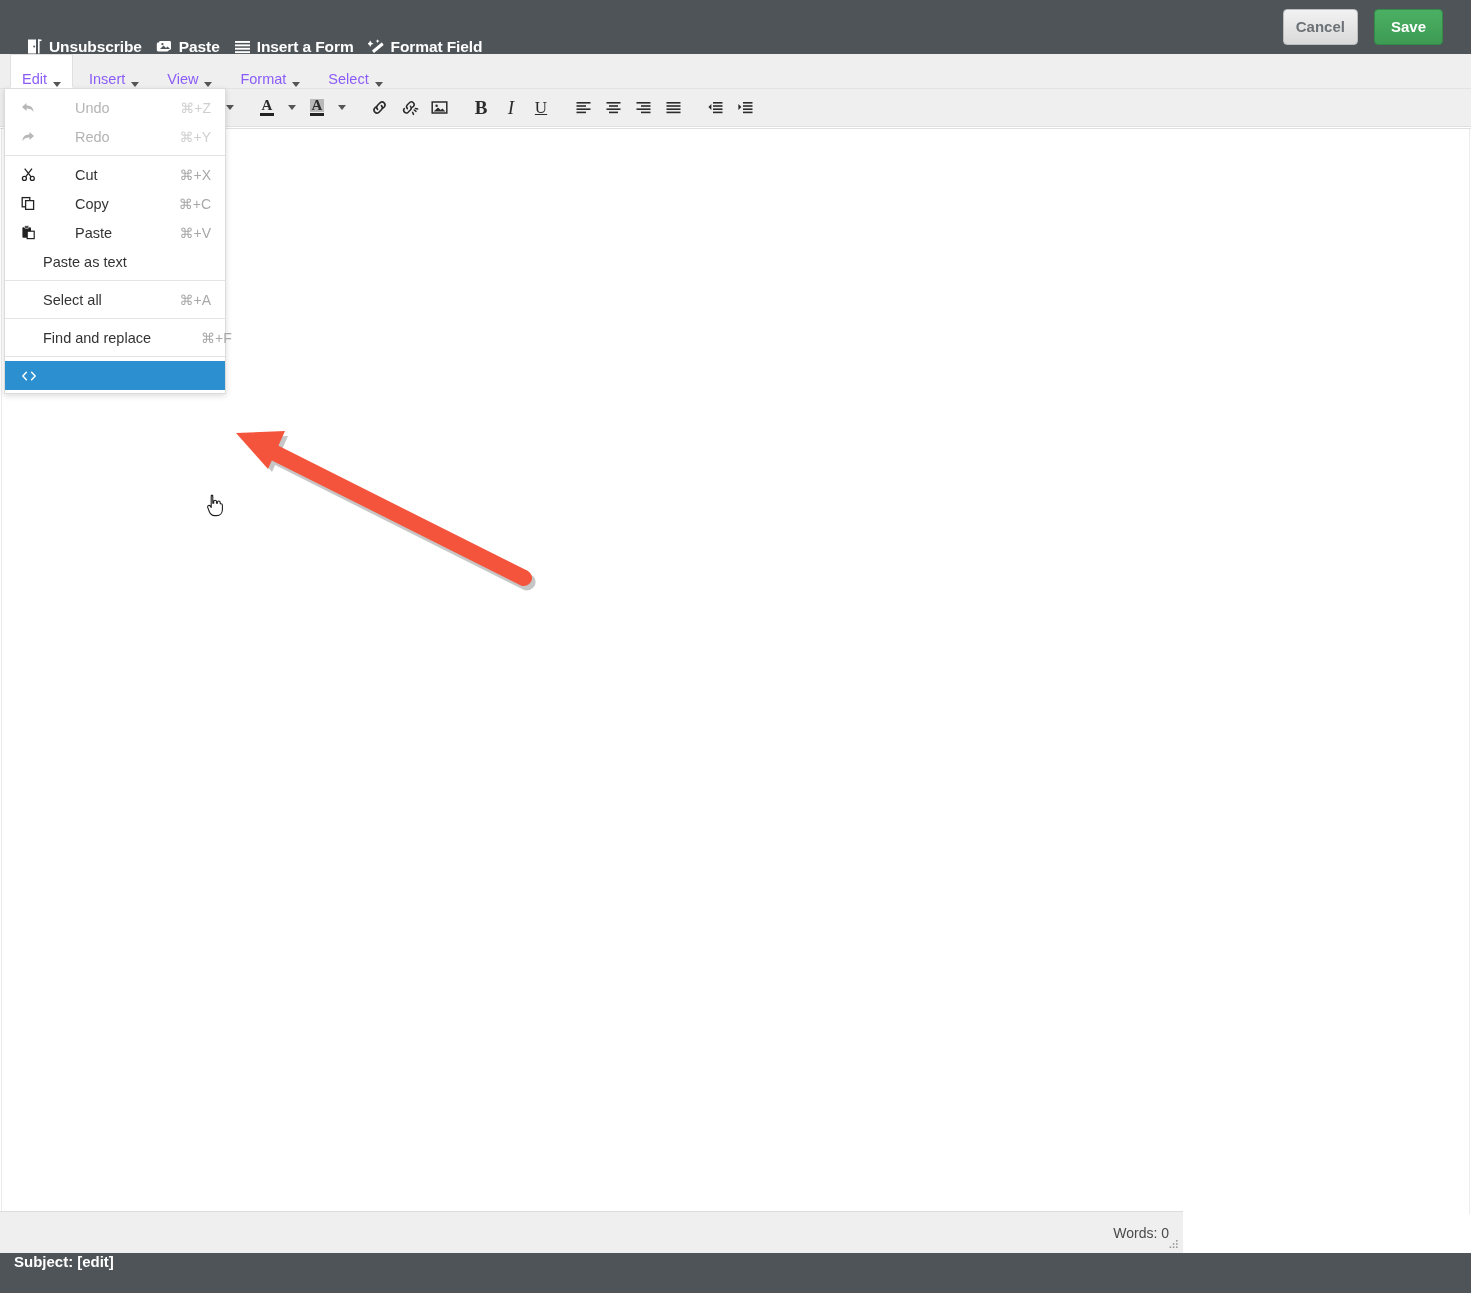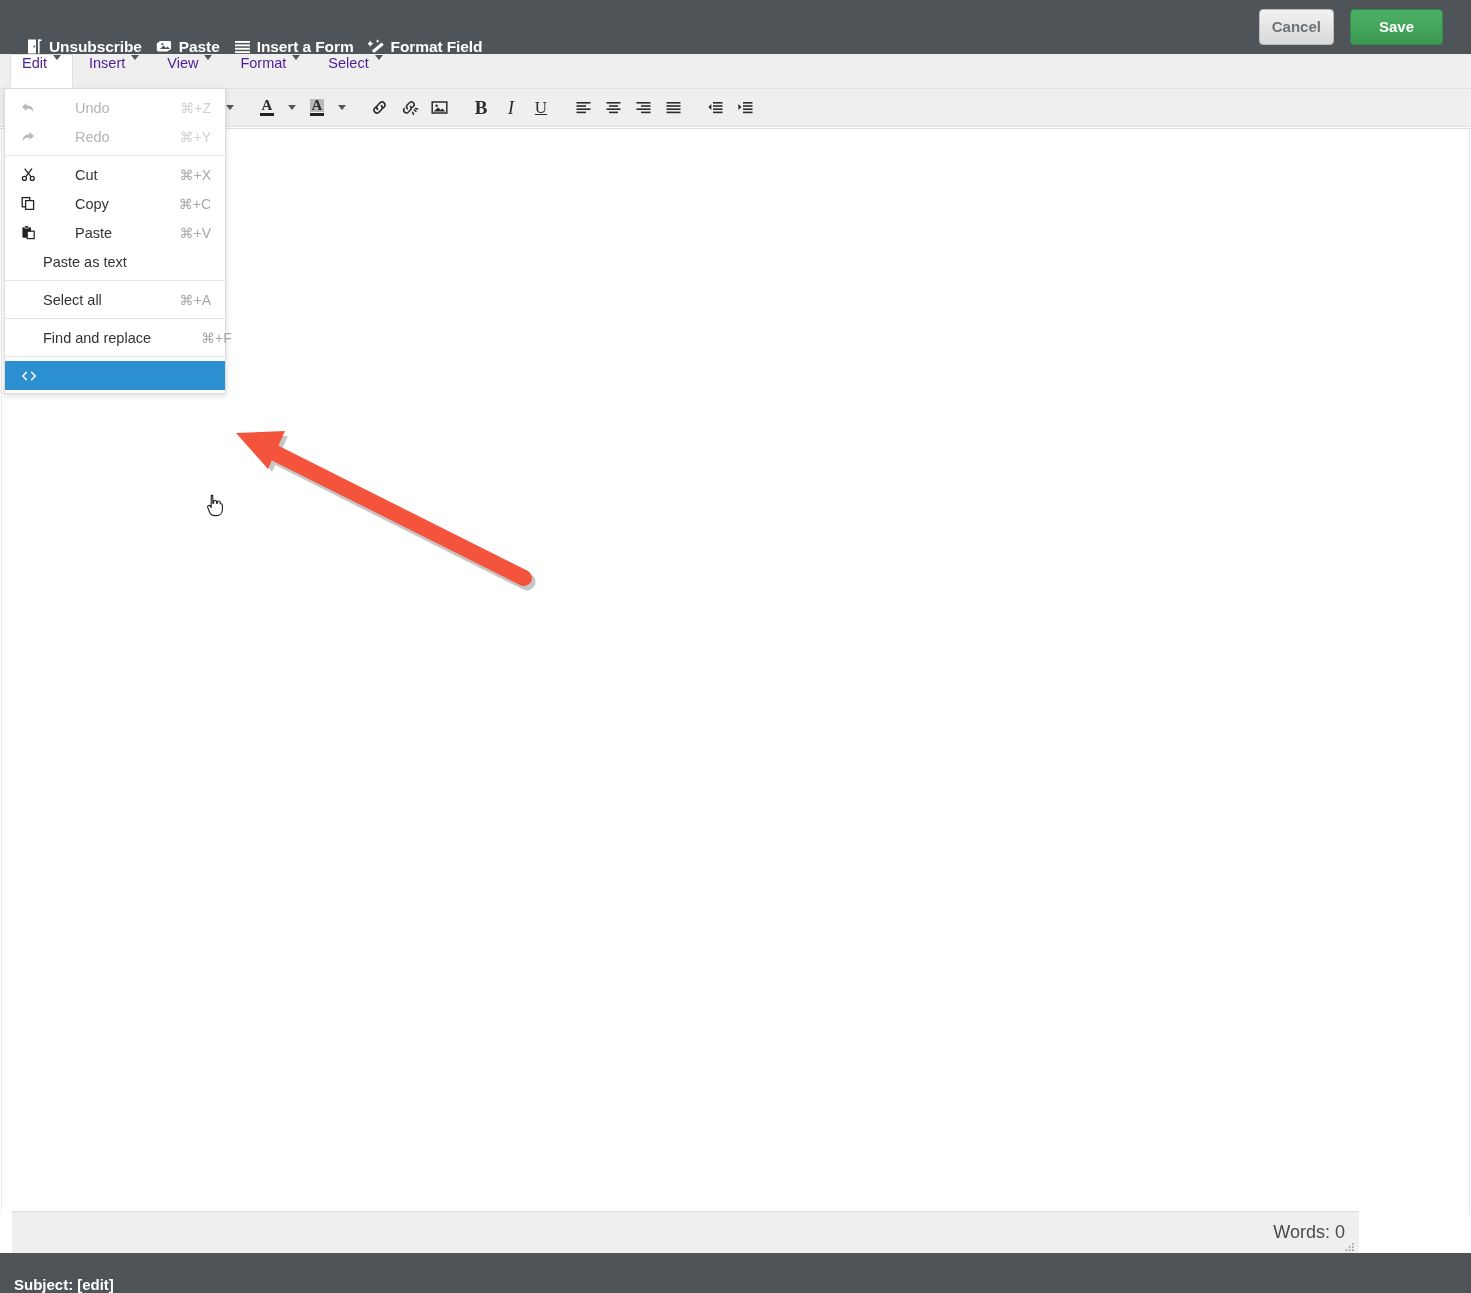--- a/index.html
+++ b/index.html
@@ -35,42 +35,42 @@
     padding: 9px 12px; cursor: pointer; border: 1px solid transparent;
     line-height: 1.1;
   }
   #cancel-btn {
     background: linear-gradient(#f2f2f2,#d9d9d9);
     border: 1px solid #bdbdbd; color: #6d7276;
   }
   #save-btn {
     background: linear-gradient(#4bb063,#3d9a53);
     border: 1px solid #358a4a; color: #ffffff;
-    padding: 9px 28px;
+    padding: 9px 16px;
   }
 
   
   #editor {
     position: absolute; left: 0; top: 54px;
     width: 1471px; height: 1199px;
     background: #ffffff;
   }
 
   
   #menubar {
     position: relative;
     height: 35px;
     background: #efefef;
     border-bottom: 1px solid #e3e3e3;
     display: flex; align-items: stretch;
     padding-left: 8px;
   }
   .menu-btn {
-    display: flex; align-items: flex-start; gap: 6px;
-    font-size: 14.5px; color: #4c1d95;
+    display: flex; align-items: flex-end; gap: 6px;
+    font-size: 14.5px; color: #8b5cf6;
     padding: 0 11px; cursor: pointer;
     border: 1px solid transparent;
     margin: 0 2px;
     user-select: none;
   }
   .menu-btn.open {
     background: #ffffff;
     border: 1px solid #e0e0e0;
     border-bottom-color: #ffffff;
     position: relative; z-index: 60;
@@ -112,26 +112,26 @@
   #content-body {
     position: absolute; left: 1px; top: 0px; right: 1px; bottom: 0;
     background: #ffffff;
     border-left: 1px solid #ececec;
     border-right: 1px solid #ececec;
   }
 
   
   #statusbar {
     position: absolute; left: 0; bottom: 0;
-    width: 1347px; height: 42px;
+    width: 1183px; height: 42px;
     background: #efefef;
     border-top: 1px solid #dcdcdc;
     display: flex; align-items: center; justify-content: flex-end;
     padding-right: 14px;
-    font-size: 18px; color: #4a4a4a; margin-left: 12px;
+    font-size: 14px; color: #4a4a4a;
   }
   #resize-grip {
     position: absolute; right: 4px; bottom: 3px;
     width: 12px; height: 12px;
   }
 
   
   #edit-menu {
     position: absolute; left: 4px; top: 34px;
     width: 222px;
@@ -178,21 +178,21 @@
     position: absolute; left: 0; top: 0;
     width: 1471px; height: 1293px;
     pointer-events: none; z-index: 80;
   }
 
   
   #subjectbar {
     position: absolute; left: 0; top: 1253px;
     width: 1471px; height: 40px;
     background: #4e5458;
-    display: flex; align-items: flex-end;
+    display: flex; align-items: flex-start;
     padding-left: 14px;
     color: #ffffff; font-size: 15px; font-weight: bold;
   }
   #subject-value { margin-left: 4px; }
 </style>
 </head>
 <body>
 
 <div id="topbar">
   <div class="tb-actions">

